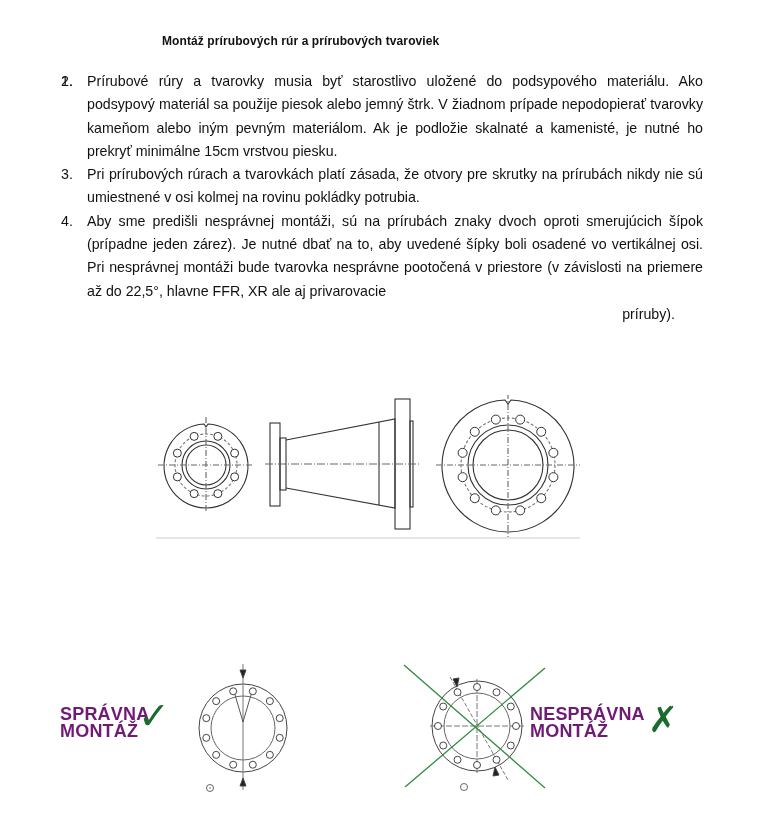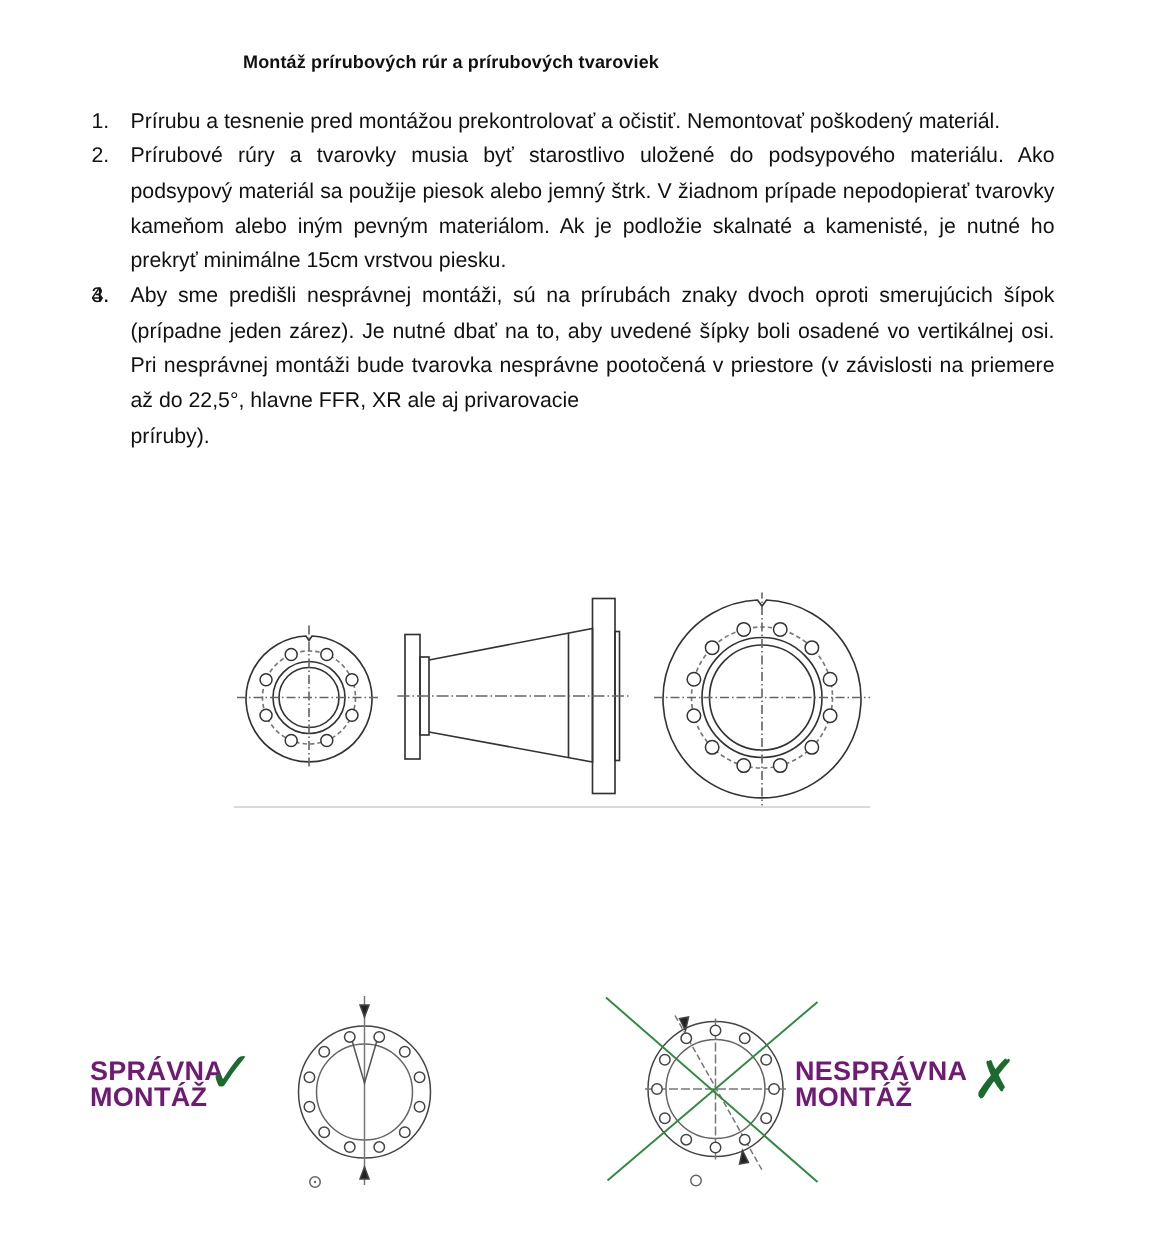--- a/index.html
+++ b/index.html
@@ -3,41 +3,41 @@
 <meta charset="utf-8">
 <style>
   html, body { margin:0; padding:0; background:#ffffff; }
   body { width:779px; height:837px; position:relative; overflow:hidden;
          font-family:"Liberation Sans", "DejaVu Sans", sans-serif; color:#111; }
   .title { position:absolute; left:162px; top:34px; font-size:12px; font-weight:bold; letter-spacing:0.1px; white-space:nowrap; }
   ol.list { position:absolute; left:55px; top:70px; width:648px; margin:0; padding:0; list-style:none;
             font-size:14.2px; line-height:23.3px; }
   ol.list li { position:relative; padding-left:32px; text-align:justify; }
   ol.list li .num { position:absolute; left:6px; top:0; }
-  ol.list li .last { display:block; text-align:left; padding-right:28px; }
+  ol.list li .last { display:block; text-align:right; padding-right:28px; }
   .fig { position:absolute; }
   .label { position:absolute; font-weight:bold; font-size:18px; line-height:17px; color:#701a75; letter-spacing:0.2px; }
   .mark { position:absolute; color:#1c6b2e; font-weight:bold; }
 </style>
 </head>
 <body>
 
 <div class="title">Montáž prírubových rúr a prírubových tvaroviek</div>
 
 <ol class="list">
   <li>
     <span class="num">1.</span>
-    <span>Prírubu a tesnenie pred montážou prekontrolovať a očistiť. Nemontovať poškodený materiál.</span>
   </li>
   <li>
     <span class="num">2.</span>
     <span>Prírubové rúry a tvarovky musia byť starostlivo uložené do podsypového materiálu. Ako podsypový materiál sa použije piesok alebo jemný štrk. V žiadnom prípade nepodopierať tvarovky kameňom alebo iným pevným materiálom. Ak je podložie skalnaté a kamenisté, je nutné ho prekryť minimálne 15cm vrstvou piesku.</span>
   </li>
   <li>
     <span class="num">3.</span>
+    <span>Pri prírubových rúrach a tvarovkách platí zásada, že otvory pre skrutky na prírubách nikdy nie sú umiestnené v osi kolmej na rovinu pokládky potrubia.</span>
   </li>
   <li>
     <span class="num">4.</span>
     <span>Aby sme predišli nesprávnej montáži, sú na prírubách znaky dvoch oproti smerujúcich šípok (prípadne jeden zárez). Je nutné dbať na to, aby uvedené šípky boli osadené vo vertikálnej osi. Pri nesprávnej montáži bude tvarovka nesprávne pootočená v priestore (v závislosti na priemere až do 22,5°, hlavne FFR, XR ale aj privarovacie</span>
     <span class="last">príruby).</span>
   </li>
 </ol>
 
 <svg class="fig" style="left:150px;top:395px" width="440" height="150" viewBox="0 0 440 150">
   <g fill="none" stroke="#333" stroke-width="1.1">

